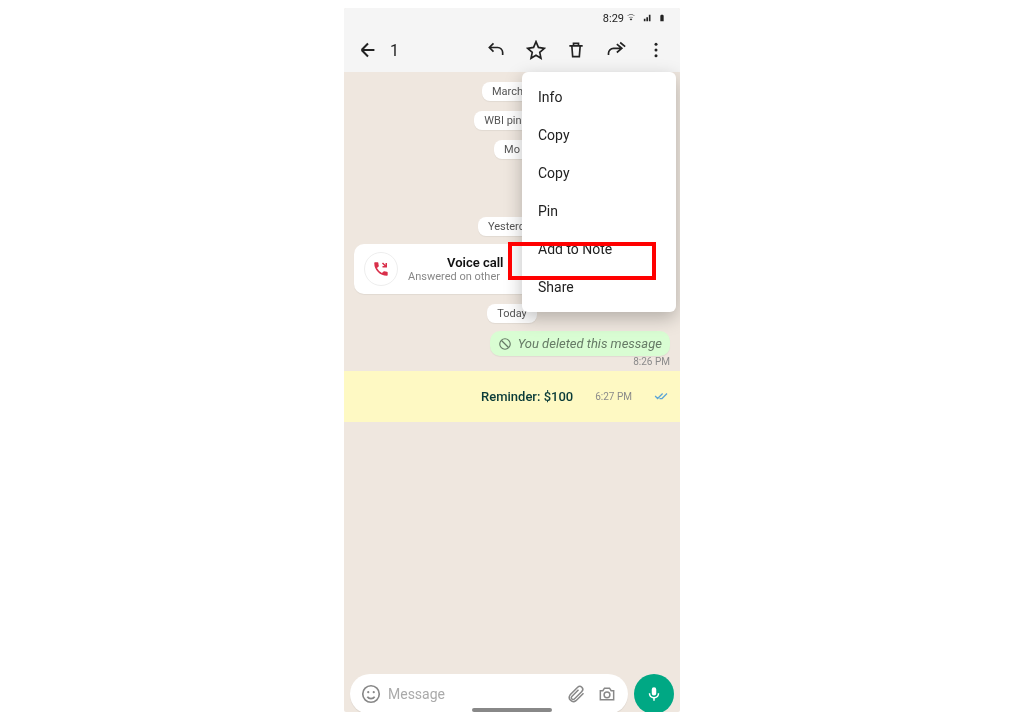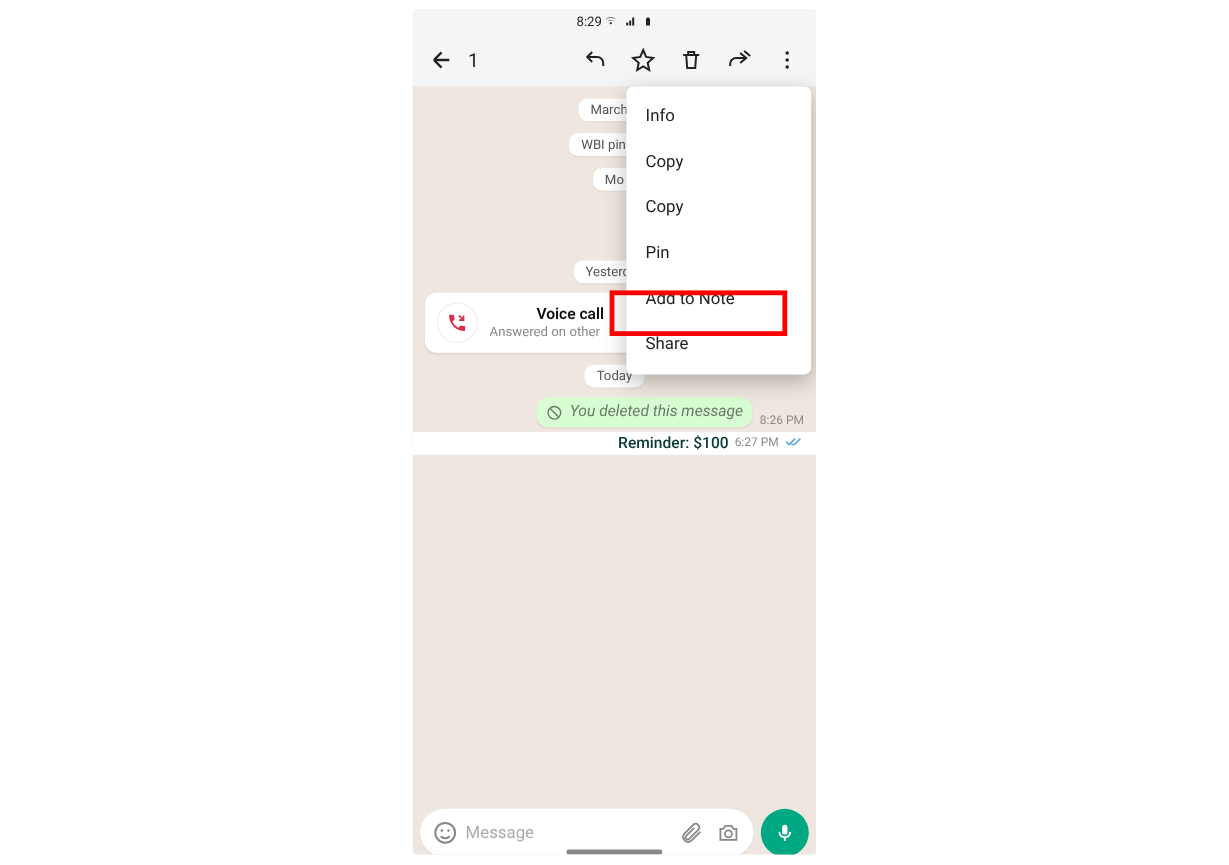--- a/index.html
+++ b/index.html
@@ -20,21 +20,21 @@
     position: relative;
     overflow: hidden;
     border-radius: 2px;
   }
   
   .statusbar {
     height: 20px;
     background: #f5f5f5;
     display: flex;
     align-items: center;
-    justify-content: center;
+    justify-content: flex-end;
     padding: 0 14px;
     font-size: 11px;
     color: #222;
   }
   .statusbar .right { display: flex; gap: 4px; align-items: center; }
   
   .toolbar {
     height: 44px;
     background: #f5f5f5;
     display: flex;
@@ -79,38 +79,38 @@
   }
   .call-circle {
     width: 34px; height: 34px; border-radius: 50%;
     border: 1px solid #eee;
     display: flex; align-items: center; justify-content: center;
     margin-right: 10px;
   }
   .call-title { font-size: 13px; font-weight: 600; color: #111; margin-left: 39px; }
   .call-sub { font-size: 11px; color: #888; }
   
-  .msg-row { display: flex; justify-content: flex-end; padding: 0 10px; margin: 4px 0; align-items: flex-end; }
+  .msg-row { display: flex; justify-content: flex-end; padding: 0 10px; margin: 4px 0; align-items: flex-end; flex-direction: column; }
   .bubble-out {
     background: #d9fdd3;
     border-radius: 10px;
     padding: 5px 8px;
     font-size: 13px;
     color: #2b2b2b;
     display: flex; align-items: center; gap: 6px;
     box-shadow: 0 1px 1px rgba(0,0,0,0.06);
   }
   .deleted { font-style: italic; color: #667a66; }
   .time {
     font-size: 10px; color: #8a8a8a;
   }
   .selected-row {
-    background: #ffffff;
-    padding: 0 10px;
-    display: flex; justify-content: flex-end; align-items: center; gap:5px;
+    background: #fef9c3;
+    padding: 16px 10px;
+    display: flex; justify-content: flex-end; align-items: center; gap:22px;
     margin: 2px 0;
   }
   .selected-row .bubble-out {
     background: transparent;
     box-shadow: none;
     padding: 2px 0;
   }
   .ticks { color:#8ab4f8; font-size:10px; }
   
   .menu {

